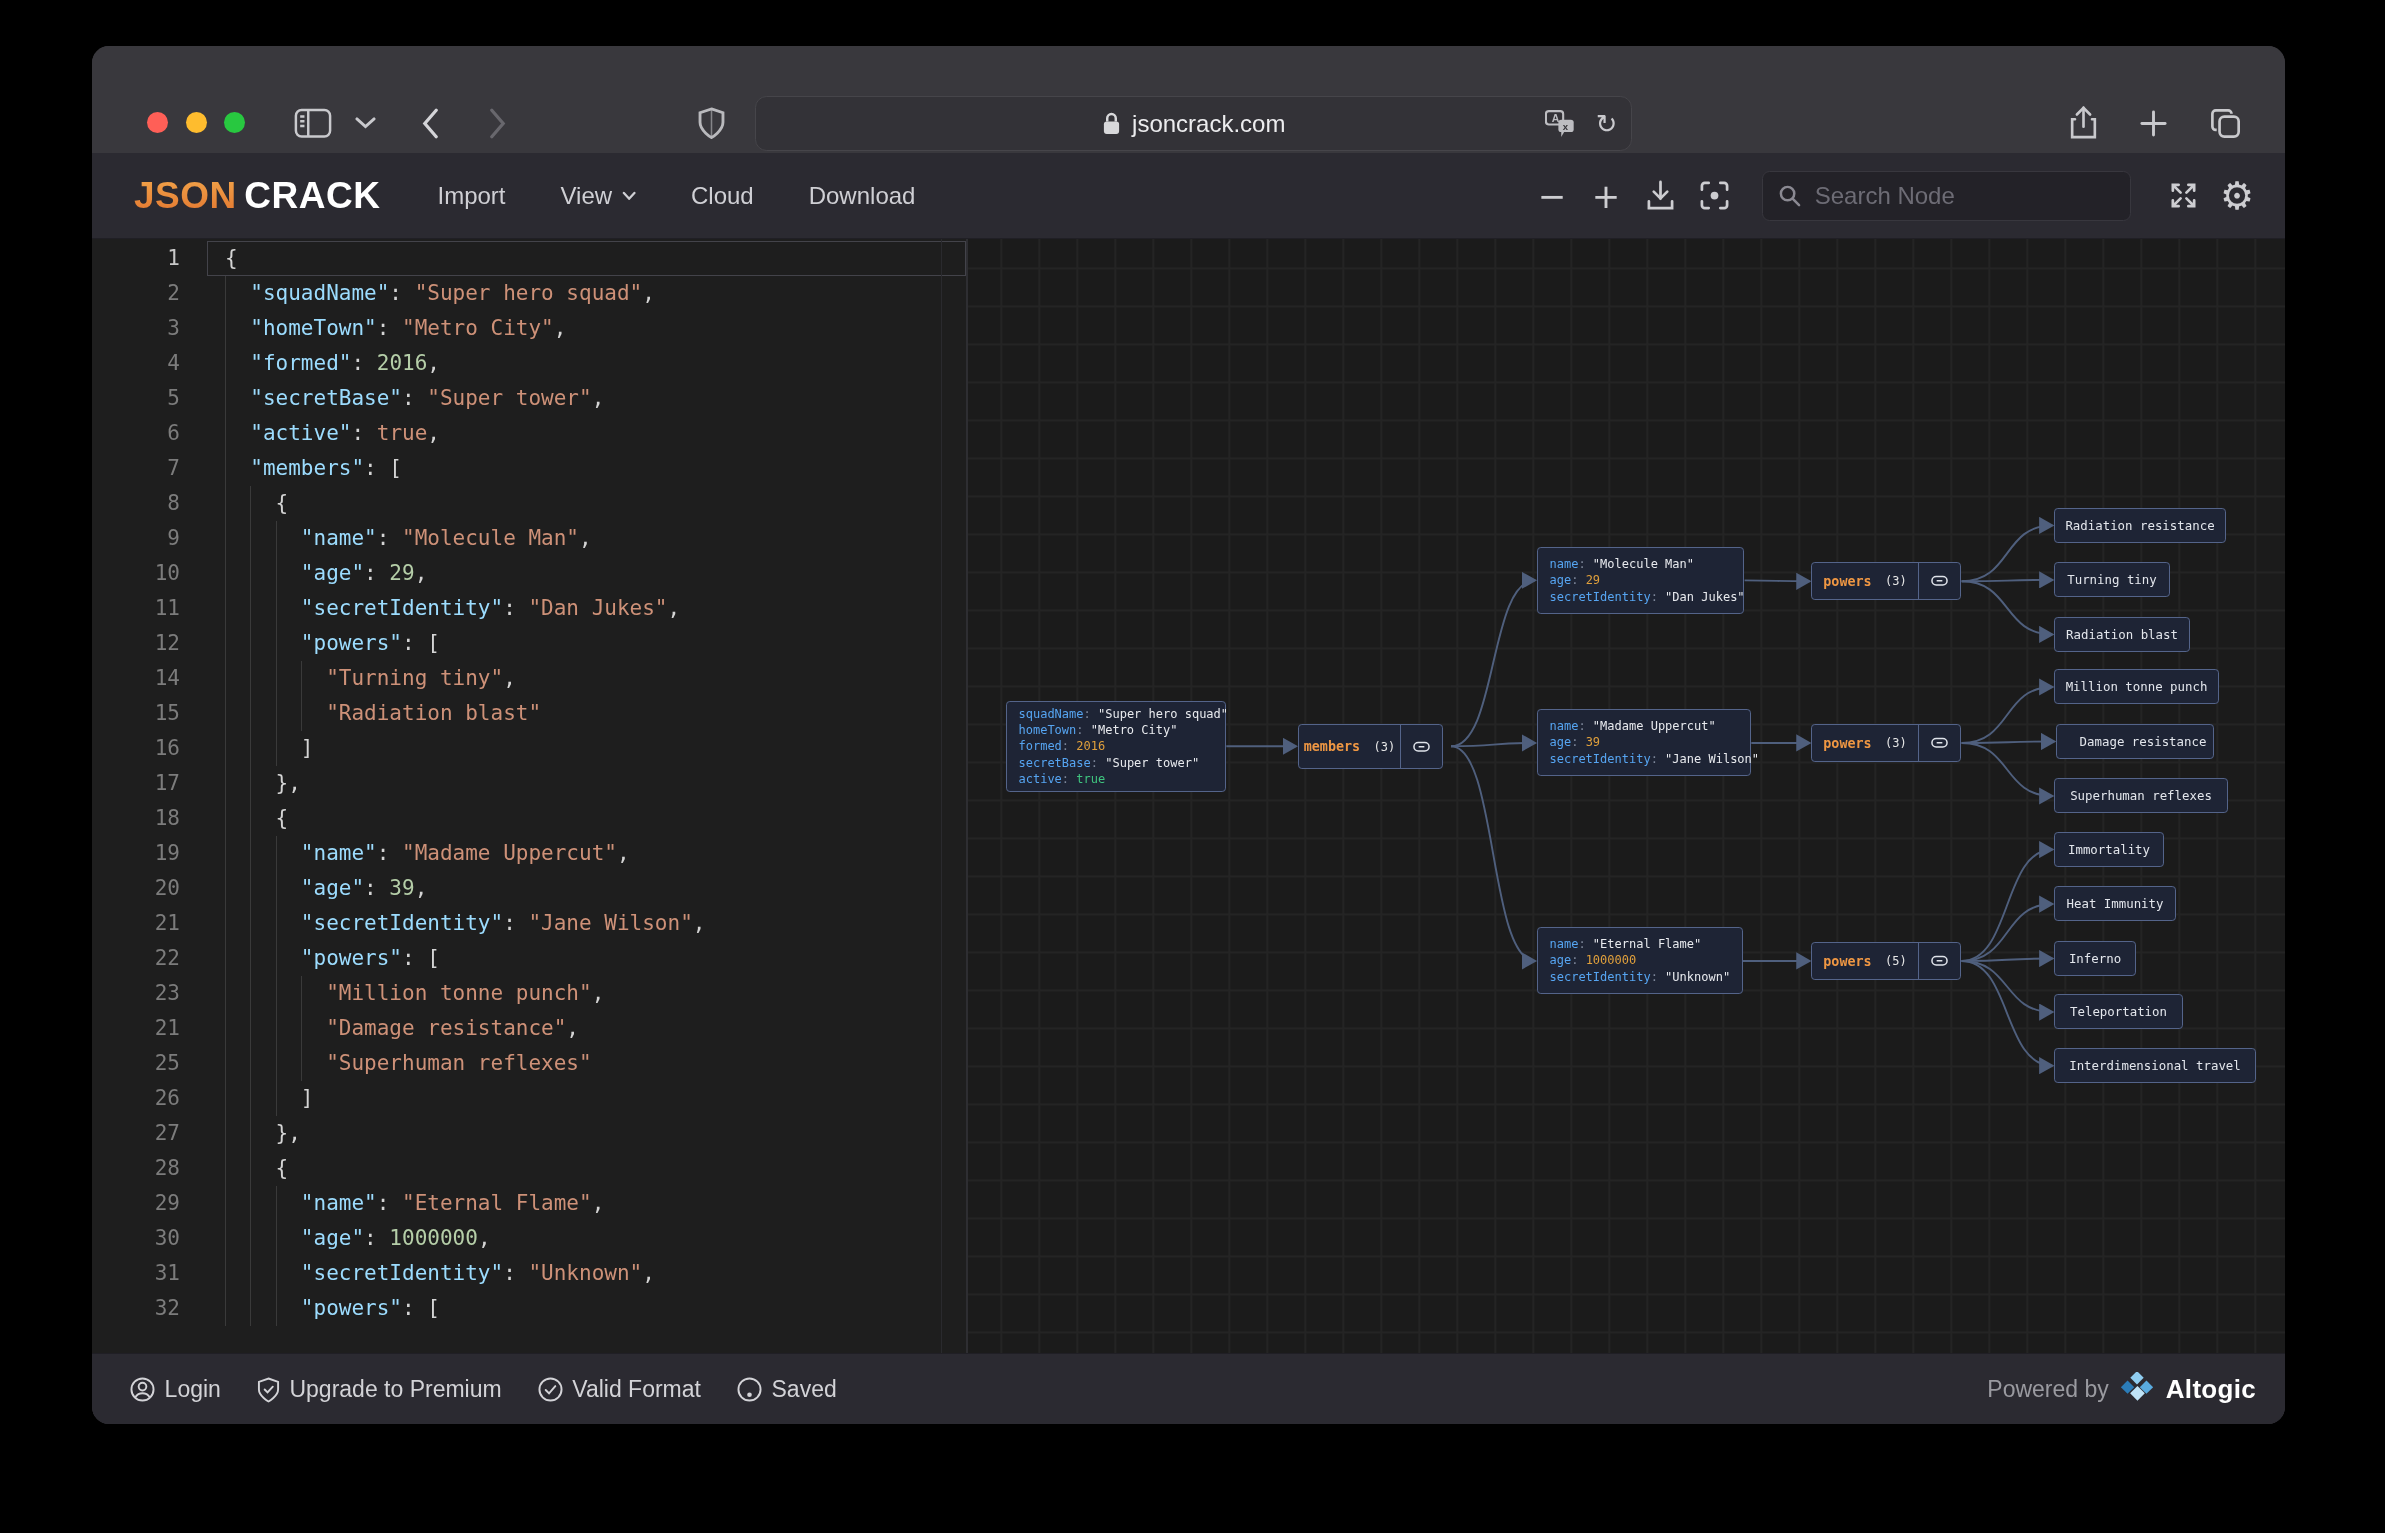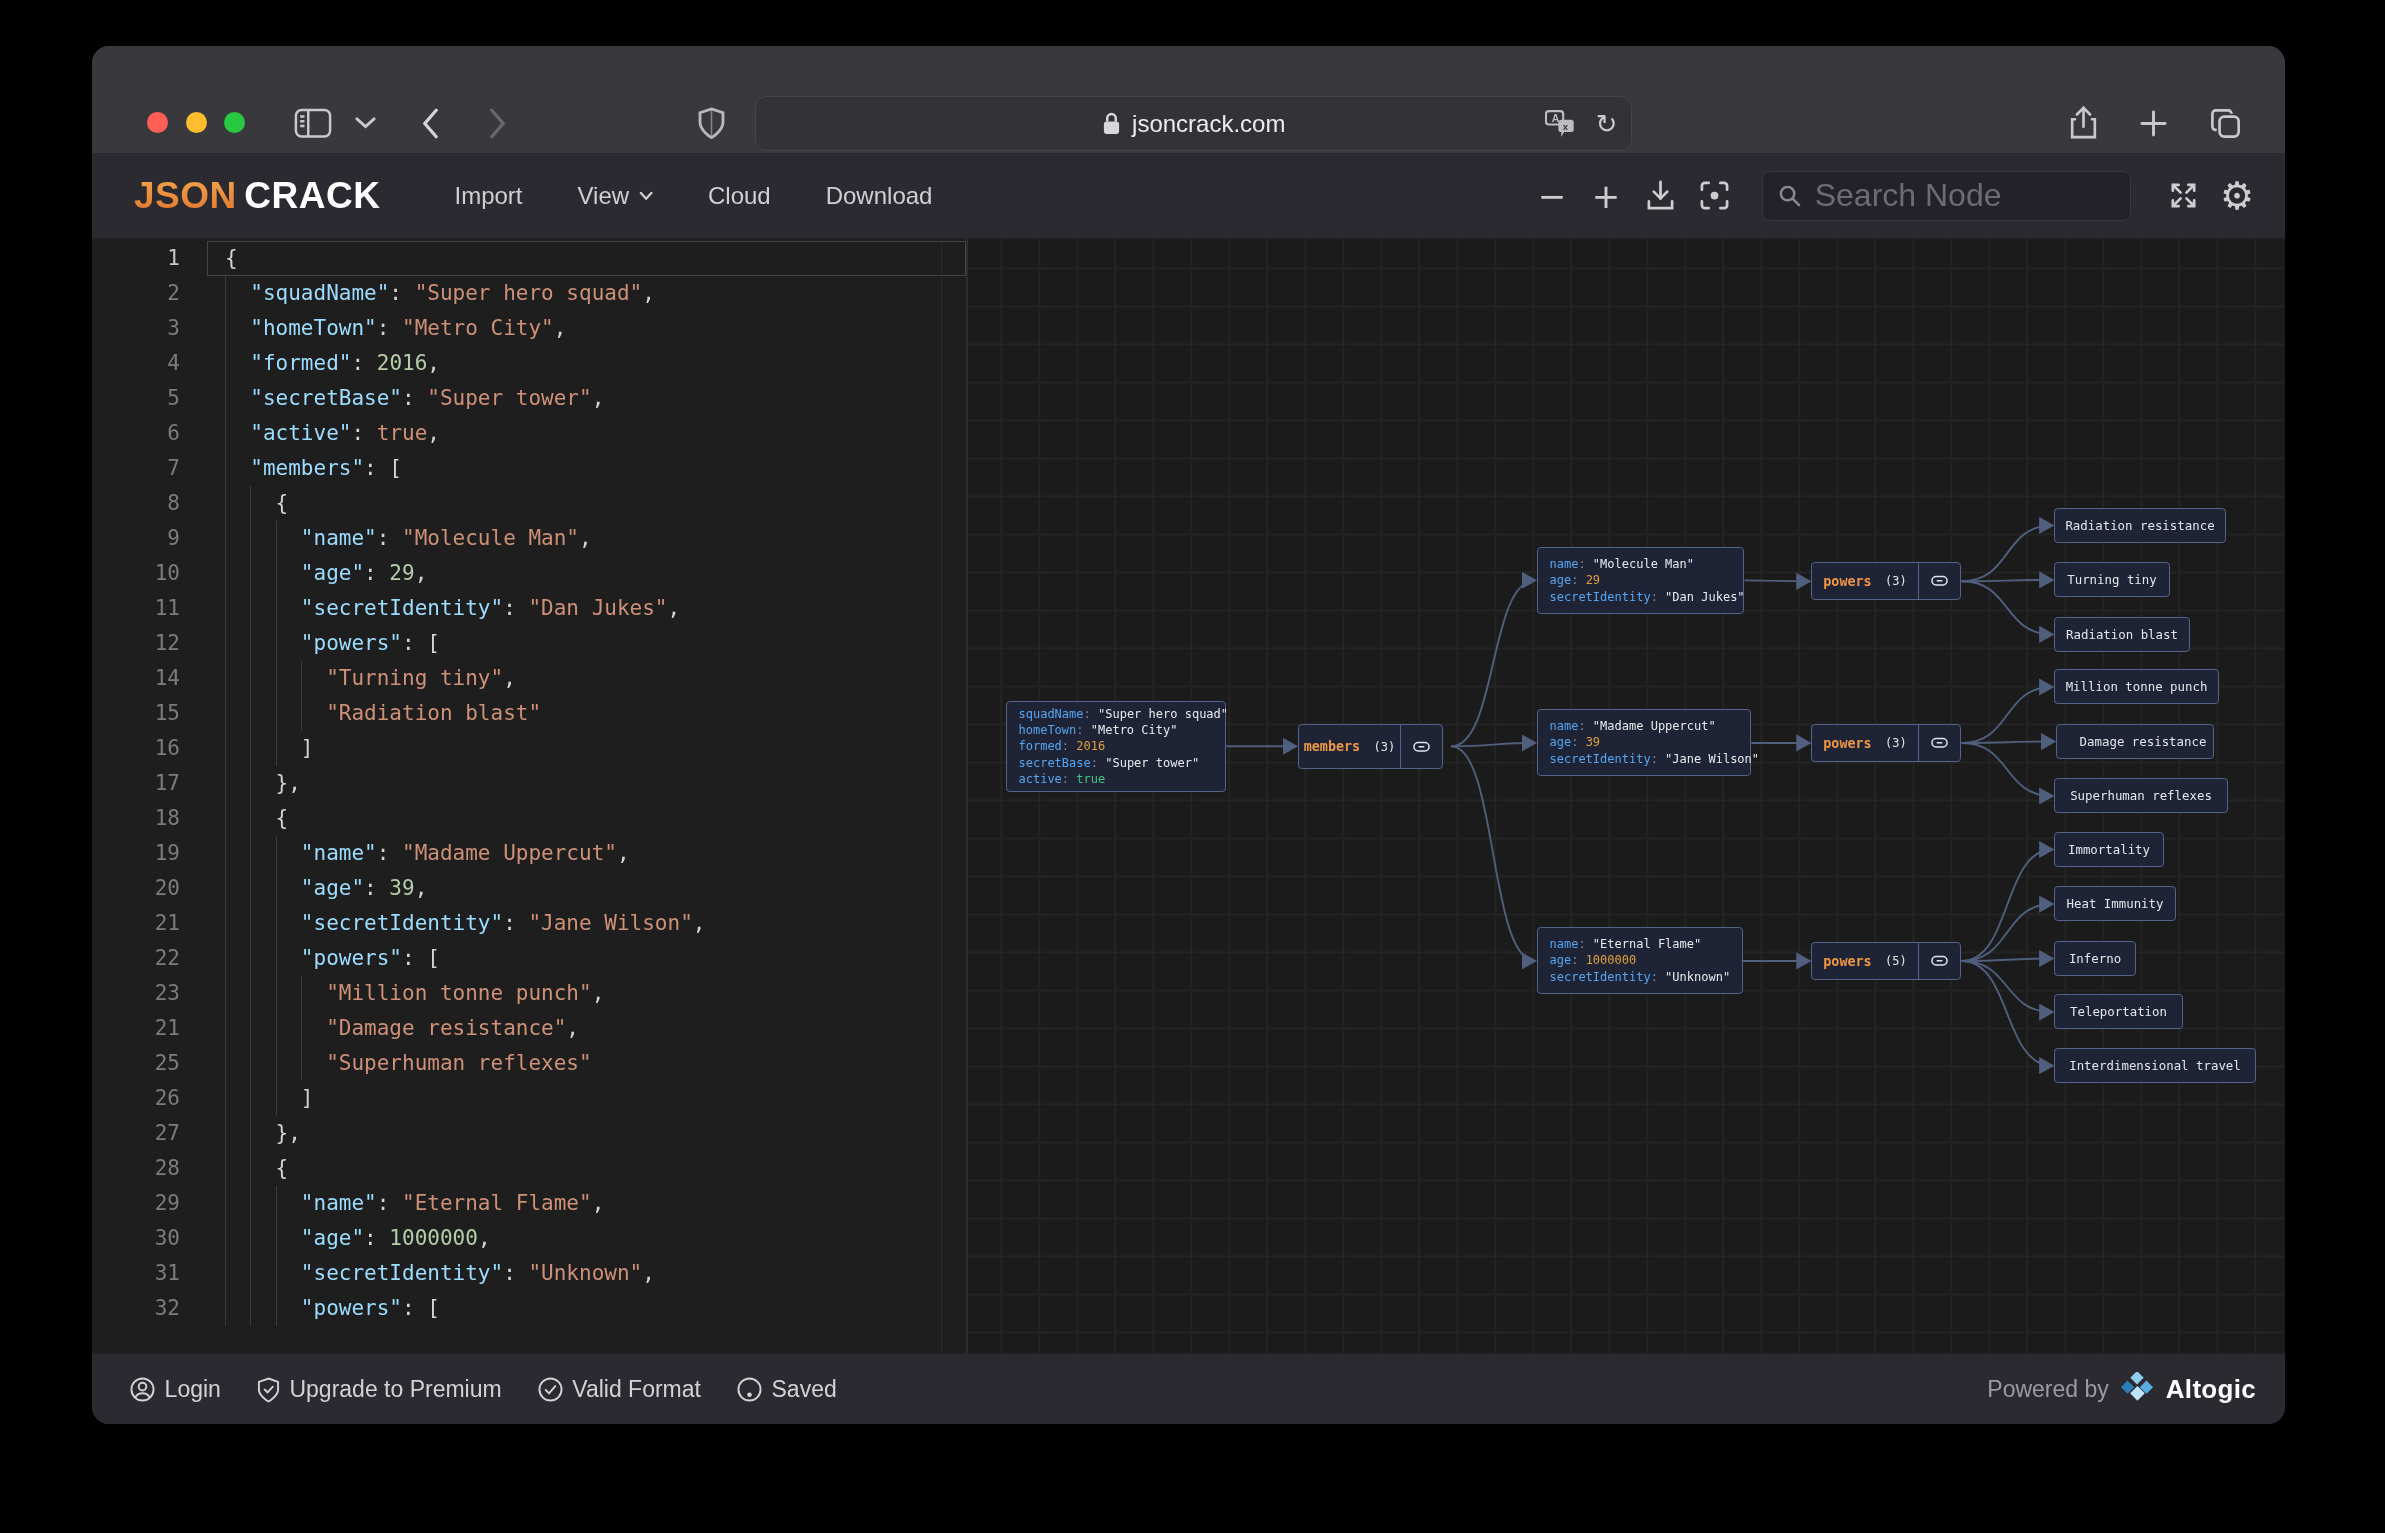--- a/index.html
+++ b/index.html
@@ -23,26 +23,26 @@
   .urlbar .reload { position:absolute; right:13.4px; top:0; height:100%; display:flex; align-items:center; font-size:26px; color:#c9c9cd;
                     font-family:"DejaVu Sans", sans-serif;}
   .glyph { font-family:"DejaVu Sans", sans-serif; }
 
   
   .appbar { position:relative; height:86px; background:#2b2a31; border-bottom:1px solid #201f25;
             display:flex; align-items:center; }
   .logo { margin-left:42px; font-size:37px; font-weight:900; letter-spacing:0.5px; white-space:nowrap; }
   .logo .j { color:#e88a39; background:linear-gradient(180deg,#f2a64b,#e2752f); -webkit-background-clip:text; background-clip:text; -webkit-text-fill-color:transparent; }
   .logo .c { color:#fff; margin-left:7.6px; }
-  .menu { display:flex; align-items:center; gap:55px; margin-left:74px; }
+  .menu { display:flex; align-items:center; gap:55px; margin-left:57px; }
   .menu .mitem { color:#cfcfd4; font-size:24px; display:flex; align-items:center; gap:9.6px; cursor:default; }
   .tools { position:absolute; right:0; top:0; height:100%; display:flex; align-items:center; }
   .ticon { width:54px; height:54px; display:flex; align-items:center; justify-content:center; color:#cdcdd1; font-size:32.5px; }
   .searchbox { width:369px; height:50px; background:#232228; border:1px solid #38373e; border-radius:7.6px;
-               display:flex; align-items:center; gap:13.4px; padding:0 15.3px; margin:0 25px 0 21px; color:#6d6c75; font-size:32px; }
+               display:flex; align-items:center; gap:13.4px; padding:0 15.3px; margin:0 25px 0 21px; color:#6d6c75; font-size:24px; }
   .searchbox .ph { color:#6d6c75; }
 
   
   .main { position:relative; height:1114px; display:flex; background:#1e1e1e; }
   .editor { position:relative; width:874px; background:#1e1e1e; overflow:hidden; padding-top:1.9px; }
   .editor:after { content:""; position:absolute; top:0; bottom:0; left:849px; width:1px; background:#2a2a2e; }
   .code-line { display:flex; height:35px; line-height:35px; font-family:"DejaVu Sans Mono", monospace; font-size:21px; }
   .gutter { width:115px; padding-right:27px; text-align:right; color:#7c7c7c; flex:none; }
   .code-line.active .gutter { color:#c8c8c8; }
   .lcontent { flex:1; white-space:pre; padding-left:18px; color:#d4d4d4; }

